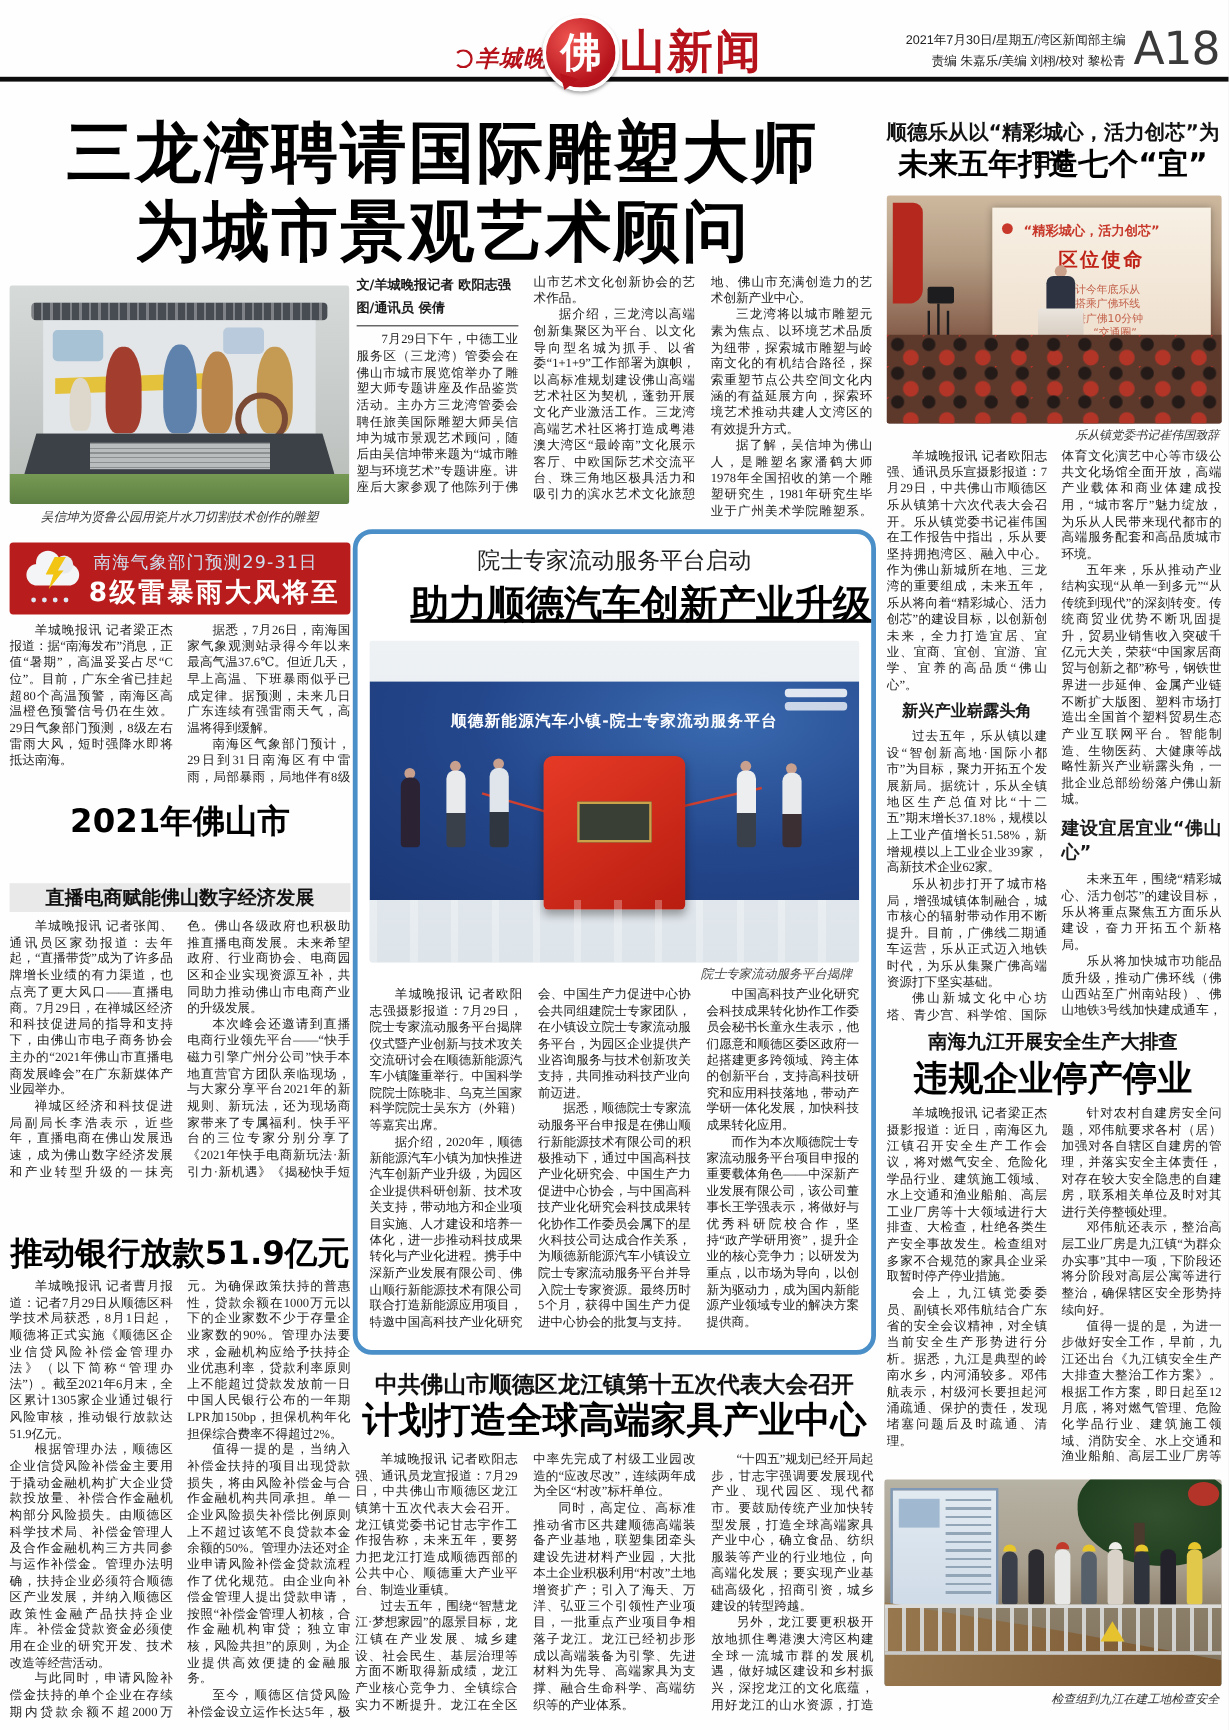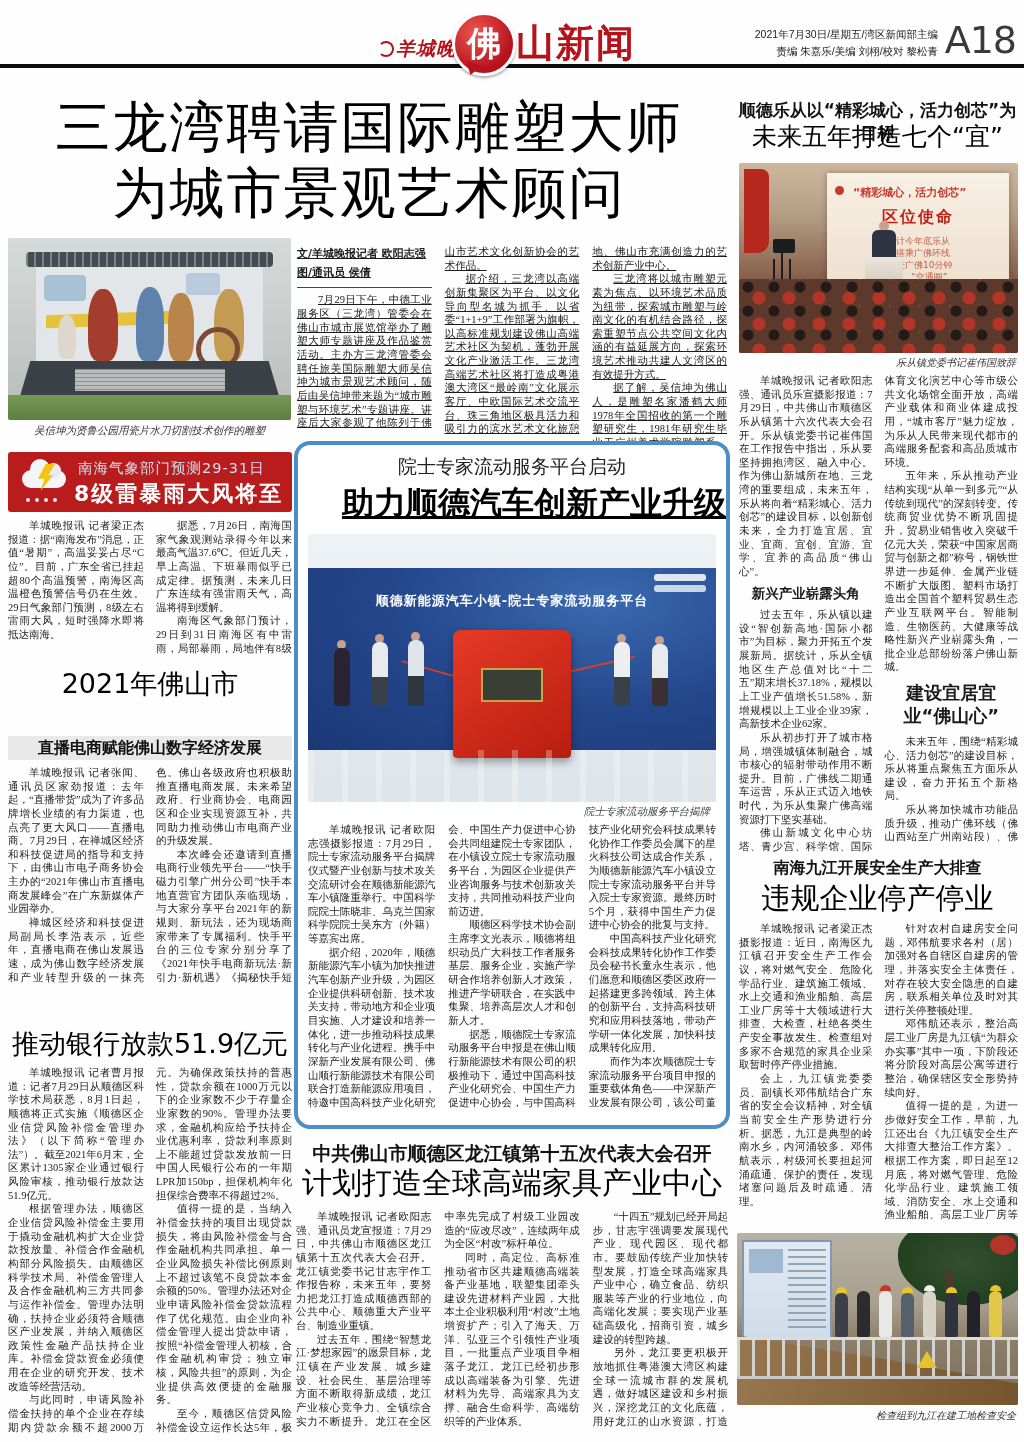--- a/index.html
+++ b/index.html
@@ -17,32 +17,32 @@
         font-weight:900;font-size:34px;display:flex;align-items:center;justify-content:center;z-index:3;}
   .ball:after{content:"";position:absolute;left:8px;bottom:-10px;border:8px solid transparent;
         border-top:12px solid #b5121b;transform:rotate(18deg);}
   .sect{position:absolute;left:516px;top:18px;color:#b5121b;font-family:"DejaVu Sans",sans-serif;
         font-weight:900;font-size:38px;letter-spacing:2px;}
   .pubinfo{position:absolute;right:86px;top:26px;text-align:right;font-size:10.5px;line-height:1.6;color:#222;
         font-family:"Liberation Sans",sans-serif;}
   .pageno{position:absolute;right:8px;top:18px;font-size:38px;color:#3a3a3a;
         font-family:"DejaVu Sans",sans-serif;font-weight:400;letter-spacing:-1px;}
   
-  .hl{position:absolute;text-align:center;font-family:"DejaVu Sans",sans-serif;font-weight:400;color:#000;}
+  .hl{position:absolute;text-align:center;font-family:"DejaVu Sans",sans-serif;font-weight:700;color:#000;}
   .kick{position:absolute;text-align:center;font-family:"DejaVu Sans",sans-serif;font-weight:bold;color:#111;}
   .art{position:absolute;font-size:10.5px;line-height:1.3;text-align:justify;overflow:hidden;color:#1b1b1b;}
   .art p{margin:0;text-indent:2em;}
   .cols2{column-count:2;column-gap:12px;}
   .cols3{column-count:3;column-gap:13px;}
   .byline{font-family:"DejaVu Sans",sans-serif;font-weight:bold;font-size:11px;line-height:1.7;
         border-bottom:1px solid #444;padding-bottom:5px;margin-bottom:5px;}
   .caption{position:absolute;font-style:italic;font-size:10.5px;color:#333;}
   .sub1{text-align:center;font-family:"DejaVu Sans",sans-serif;font-weight:bold;font-size:13.5px;
         margin:6px 0;text-indent:0;break-inside:avoid;}
-  .sub2{text-align:center;font-family:"DejaVu Sans",sans-serif;font-weight:900;font-size:18px;
+  .sub2{font-family:"DejaVu Sans",sans-serif;font-weight:900;font-size:15px;
         margin:7px 0;text-indent:0;break-inside:avoid;}
   
   .wbox{position:absolute;left:8px;top:452px;width:284px;height:60px;background:#b91c1c;border-radius:3px;}
   .cloud{position:absolute;left:14px;top:18px;width:44px;height:18px;background:#f3f5f7;border-radius:12px;}
   .cloud:before{content:"";position:absolute;left:8px;top:-11px;width:20px;height:20px;border-radius:50%;background:#f3f5f7;}
   .cloud:after{content:"";position:absolute;right:5px;top:-7px;width:15px;height:15px;border-radius:50%;background:#e7eaee;}
   .bolt{position:absolute;left:30px;top:12px;width:17px;height:27px;background:#f2c414;z-index:2;
         clip-path:polygon(45% 0,100% 0,60% 42%,88% 42%,15% 100%,38% 55%,0 55%);}
   .rain{position:absolute;left:18px;top:46px;width:4px;height:4px;border-radius:50%;background:#dfe8f2;
         box-shadow:9px 0 0 #dfe8f2,18px 0 0 #dfe8f2,27px 0 0 #dfe8f2;}
@@ -181,21 +181,21 @@
       <div class="fig" style="left:178px;top:22px;width:30px;height:72px;background:#c59a53;"></div>
       <div class="abs" style="left:160px;top:60px;width:34px;height:34px;border:5px solid #7a4a34;border-radius:50%;"></div>
     </div>
     <div class="lp-base">
         <div class="lp-insc"></div>
       </div>
     <div class="lp-grass"></div>
   </div>
   <div class="caption" style="left:8px;top:424px;width:283px;text-align:center;">吴信坤为贤鲁公园用瓷片水刀切割技术创作的雕塑</div>
 
-  <div class="art cols3" style="left:297px;top:245px;width:430px;height:208px;text-decoration:underline;">
+  <div class="art cols3" style="left:297px;top:229px;width:430px;height:208px;">
     <div class="byline">
       <div>文/羊城晚报记者 欧阳志强</div>
       <div>图/通讯员 侯倩</div>
     </div>
     <p>7月29日下午，中德工业服务区（三龙湾）管委会在佛山市城市展览馆举办了雕塑大师专题讲座及作品鉴赏活动。主办方三龙湾管委会聘任旅美国际雕塑大师吴信坤为城市景观艺术顾问，随后由吴信坤带来题为“城市雕塑与环境艺术”专题讲座。讲座后大家参观了他陈列于佛山市艺术文化创新协会的艺术作品。</p>
     <p>据介绍，三龙湾以高端创新集聚区为平台、以文化导向型名城为抓手、以省委“1+1+9”工作部署为旗帜，以高标准规划建设佛山高端艺术社区为契机，蓬勃开展文化产业激活工作。三龙湾高端艺术社区将打造成粤港澳大湾区“最岭南”文化展示客厅、中欧国际艺术交流平台、珠三角地区极具活力和吸引力的滨水艺术文化旅憩地、佛山市充满创造力的艺术创新产业中心。</p>
     <p>三龙湾将以城市雕塑元素为焦点、以环境艺术品质为纽带，探索城市雕塑与岭南文化的有机结合路径，探索重塑节点公共空间文化内涵的有益延展方向，探索环境艺术推动共建人文湾区的有效提升方式。</p>
     <p>据了解，吴信坤为佛山人，是雕塑名家潘鹤大师1978年全国招收的第一个雕塑研究生，1981年研究生毕业于广州美术学院雕塑系。吴信坤擅长美国历史伟人、现代名人以及纪念牌纪念像的创作，作品进入许多大型国家级博物馆、体育馆和名人馆及画廊。他还曾受聘为中国铸造协会艺术铸造委员会专家顾问、亚洲青铜装饰协会专家顾问以及北京中国传媒大学、广州大学、深圳大学客席教授等。</p>
 
   </div>
@@ -254,21 +254,20 @@
       <div class="pfig" style="left:100px;top:106px;height:66px;background:linear-gradient(#dfe5ea 55%,#2f3640 55%);"></div>
       <div class="phead" style="left:309px;top:100px;"></div>
       <div class="pfig" style="left:306px;top:108px;height:64px;background:linear-gradient(#eceef0 55%,#39404a 55%);"></div>
       <div class="phead" style="left:347px;top:102px;"></div>
       <div class="pfig" style="left:344px;top:110px;height:62px;background:linear-gradient(#e8eaec 55%,#3c2f34 55%);"></div>
     </div>
     <div class="acap">院士专家流动服务平台揭牌</div>
     <div class="a-art">
       <p>羊城晚报讯 记者欧阳志强摄影报道：7月29日，院士专家流动服务平台揭牌仪式暨产业创新与技术攻关交流研讨会在顺德新能源汽车小镇隆重举行。中国科学院院士陈晓非、乌克兰国家科学院院士吴东方（外籍）等嘉宾出席。</p>
       <p>据介绍，2020年，顺德新能源汽车小镇为加快推进汽车创新产业升级，为园区企业提供科研创新、技术攻关支持，带动地方和企业项目实施、人才建设和培养一体化，进一步推动科技成果转化与产业化进程。携手中深新产业发展有限公司、佛山顺行新能源技术有限公司联合打造新能源应用项目，特邀中国高科技产业化研究会、中国生产力促进中心协会共同组建院士专家团队，在小镇设立院士专家流动服务平台，为园区企业提供产业咨询服务与技术创新攻关支持，共同推动科技产业向前迈进。</p>
-      <p>顺德区科学技术协会副主席李文光表示，顺德将组织动员广大科技工作者服务基层、服务企业，实施产学研合作培养创新人才政策，推进产学研联合，在实践中集聚、培养高层次人才和创新人才。</p>
       <p>据悉，顺德院士专家流动服务平台申报是在佛山顺行新能源技术有限公司的积极推动下，通过中国高科技产业化研究会、中国生产力促进中心协会，与中国高科技产业化研究会科技成果转化协作工作委员会属下的星火科技公司达成合作关系，为顺德新能源汽车小镇设立院士专家流动服务平台并导入院士专家资源。最终历时5个月，获得中国生产力促进中心协会的批复与支持。</p>
       <p>中国高科技产业化研究会科技成果转化协作工作委员会秘书长童永生表示，他们愿意和顺德区委区政府一起搭建更多跨领域、跨主体的创新平台，支持高科技研究和应用科技落地，带动产学研一体化发展，加快科技成果转化应用。</p>
       <p>而作为本次顺德院士专家流动服务平台项目申报的重要载体角色——中深新产业发展有限公司，该公司董事长王学强表示，将做好与优秀科研院校合作，坚持“政产学研用资”，提升企业的核心竞争力；以研发为重点，以市场为导向，以创新为驱动力，成为国内新能源产业领域专业的解决方案提供商。</p>
 
     </div>
   </div>
 
   <div class="kick" style="left:296px;top:1141px;width:432px;font-size:19px;">中共佛山市顺德区龙江镇第十五次代表大会召开</div>
   <div class="hl" style="left:296px;top:1163px;width:432px;font-size:30px;">计划打造全球高端家具产业中心</div>
   <div class="art cols3" style="left:296px;top:1210px;width:432px;height:226px;">

